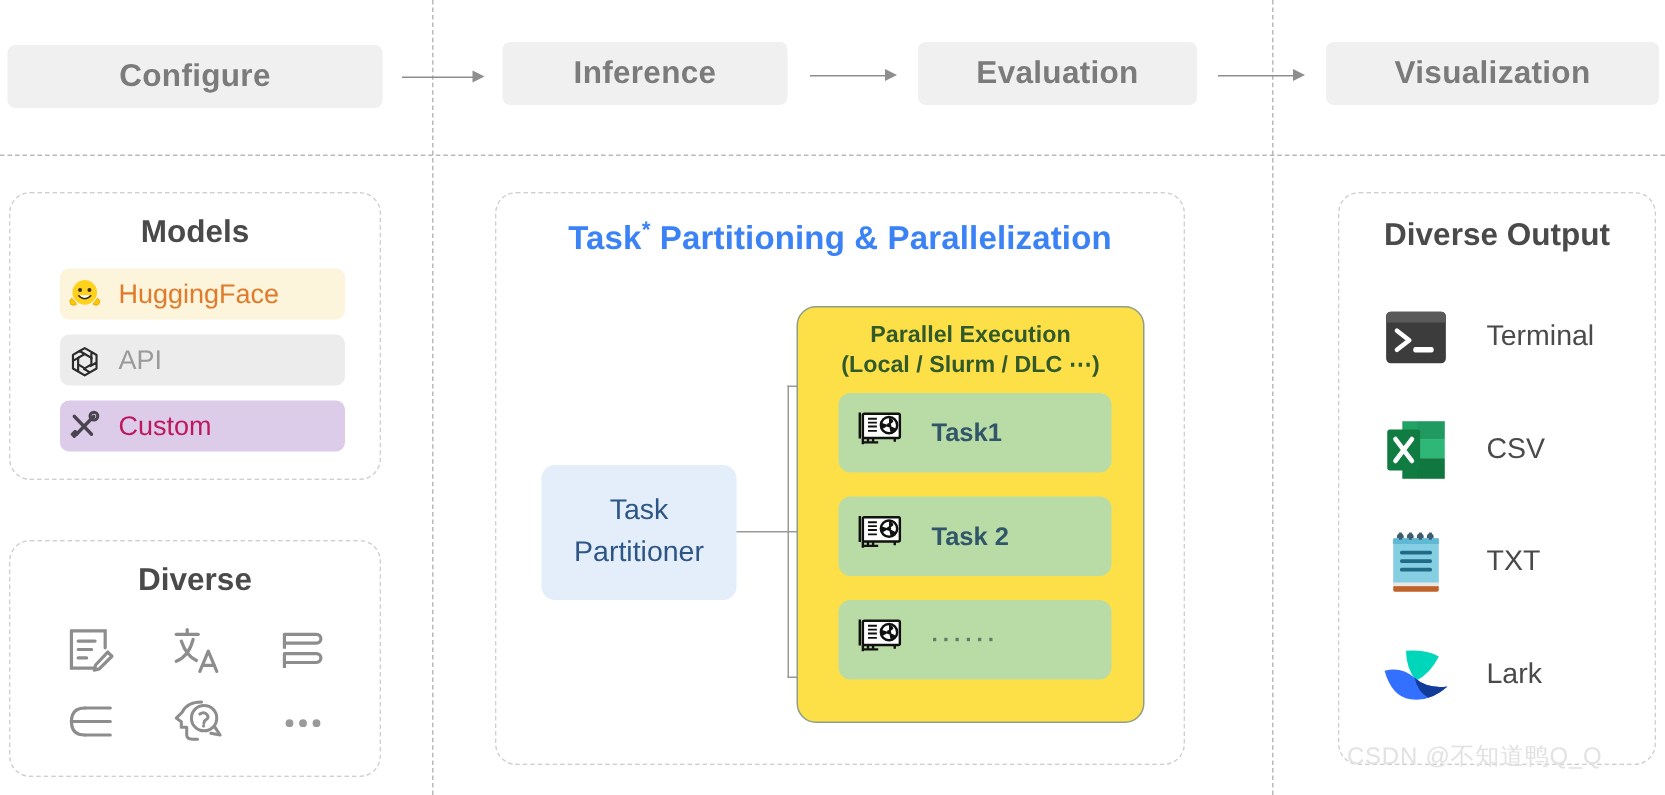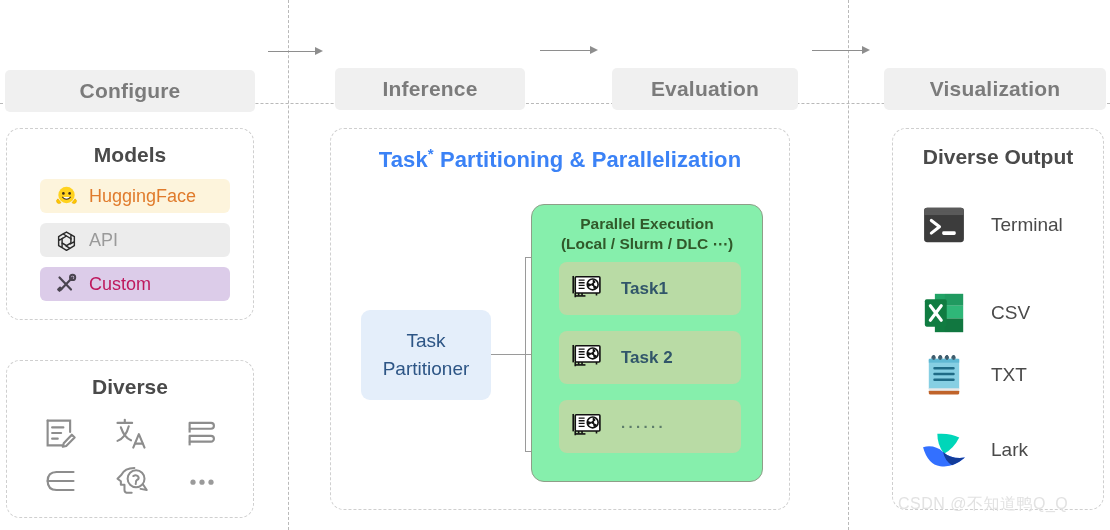--- a/index.html
+++ b/index.html
@@ -40,21 +40,20 @@
     height: 42px;
     background: #f0f0f0;
     border-radius: 5px;
     display: flex;
     align-items: center;
     justify-content: center;
     color: #7b7b7b;
     font-size: 21px;
     font-weight: 600;
     letter-spacing: .2px;
-    margin-top: 40px;
   }
   .arrow {
     position: absolute;
     height: 14px;
     display: flex;
     align-items: center;
   }
   .arrow .shaft {
     height: 0;
     border-top: 1.6px solid #8e8e8e;
@@ -87,21 +86,21 @@
   #models-title { margin-top: 14px; font-size: 21px; }
   .model-row {
     position: absolute;
     left: 33px;
     width: 190px;
     height: 34px;
     border-radius: 6px;
     display: flex;
     align-items: center;
     box-sizing: border-box;
-    padding-left: 12px;
+    padding-left: 2px;
   }
   .model-row .m-icon {
     width: 28px;
     height: 26px;
     display: flex;
     align-items: center;
     justify-content: center;
     flex: 0 0 auto;
   }
   .model-row .m-label {
@@ -152,21 +151,21 @@
     justify-content: center;
     color: #2d5585;
     font-size: 19px;
     line-height: 1.45;
   }
 
   #parallel-box {
     position: absolute;
     left: 200px; top: 75px;
     width: 232px; height: 278px;
-    background: #86efac;
+    background: #fde047;
     border: 1.3px solid #8e9e88;
     border-radius: 13px;
     box-sizing: border-box;
   }
   #parallel-heading {
     margin-top: 9px;
     text-align: center;
     color: #31592a;
     font-size: 15.5px;
     font-weight: 700;
@@ -225,21 +224,21 @@
     align-items: center;
     justify-content: center;
     flex: 0 0 auto;
   }
   .out-row .o-label {
     margin-left: 22px;
     font-size: 19px;
     color: #4a4a4a;
   }
   #out-terminal { top: 68px; }
-  #out-csv      { top: 156px; }
+  #out-csv      { top: 143px; }
   #out-txt      { top: 218px; }
   #out-lark     { top: 293px; }
 
   
   #watermark {
     position: absolute;
     left: 898px;
     top: 494px;
     font-size: 16px;
     color: #e2e2e2;

